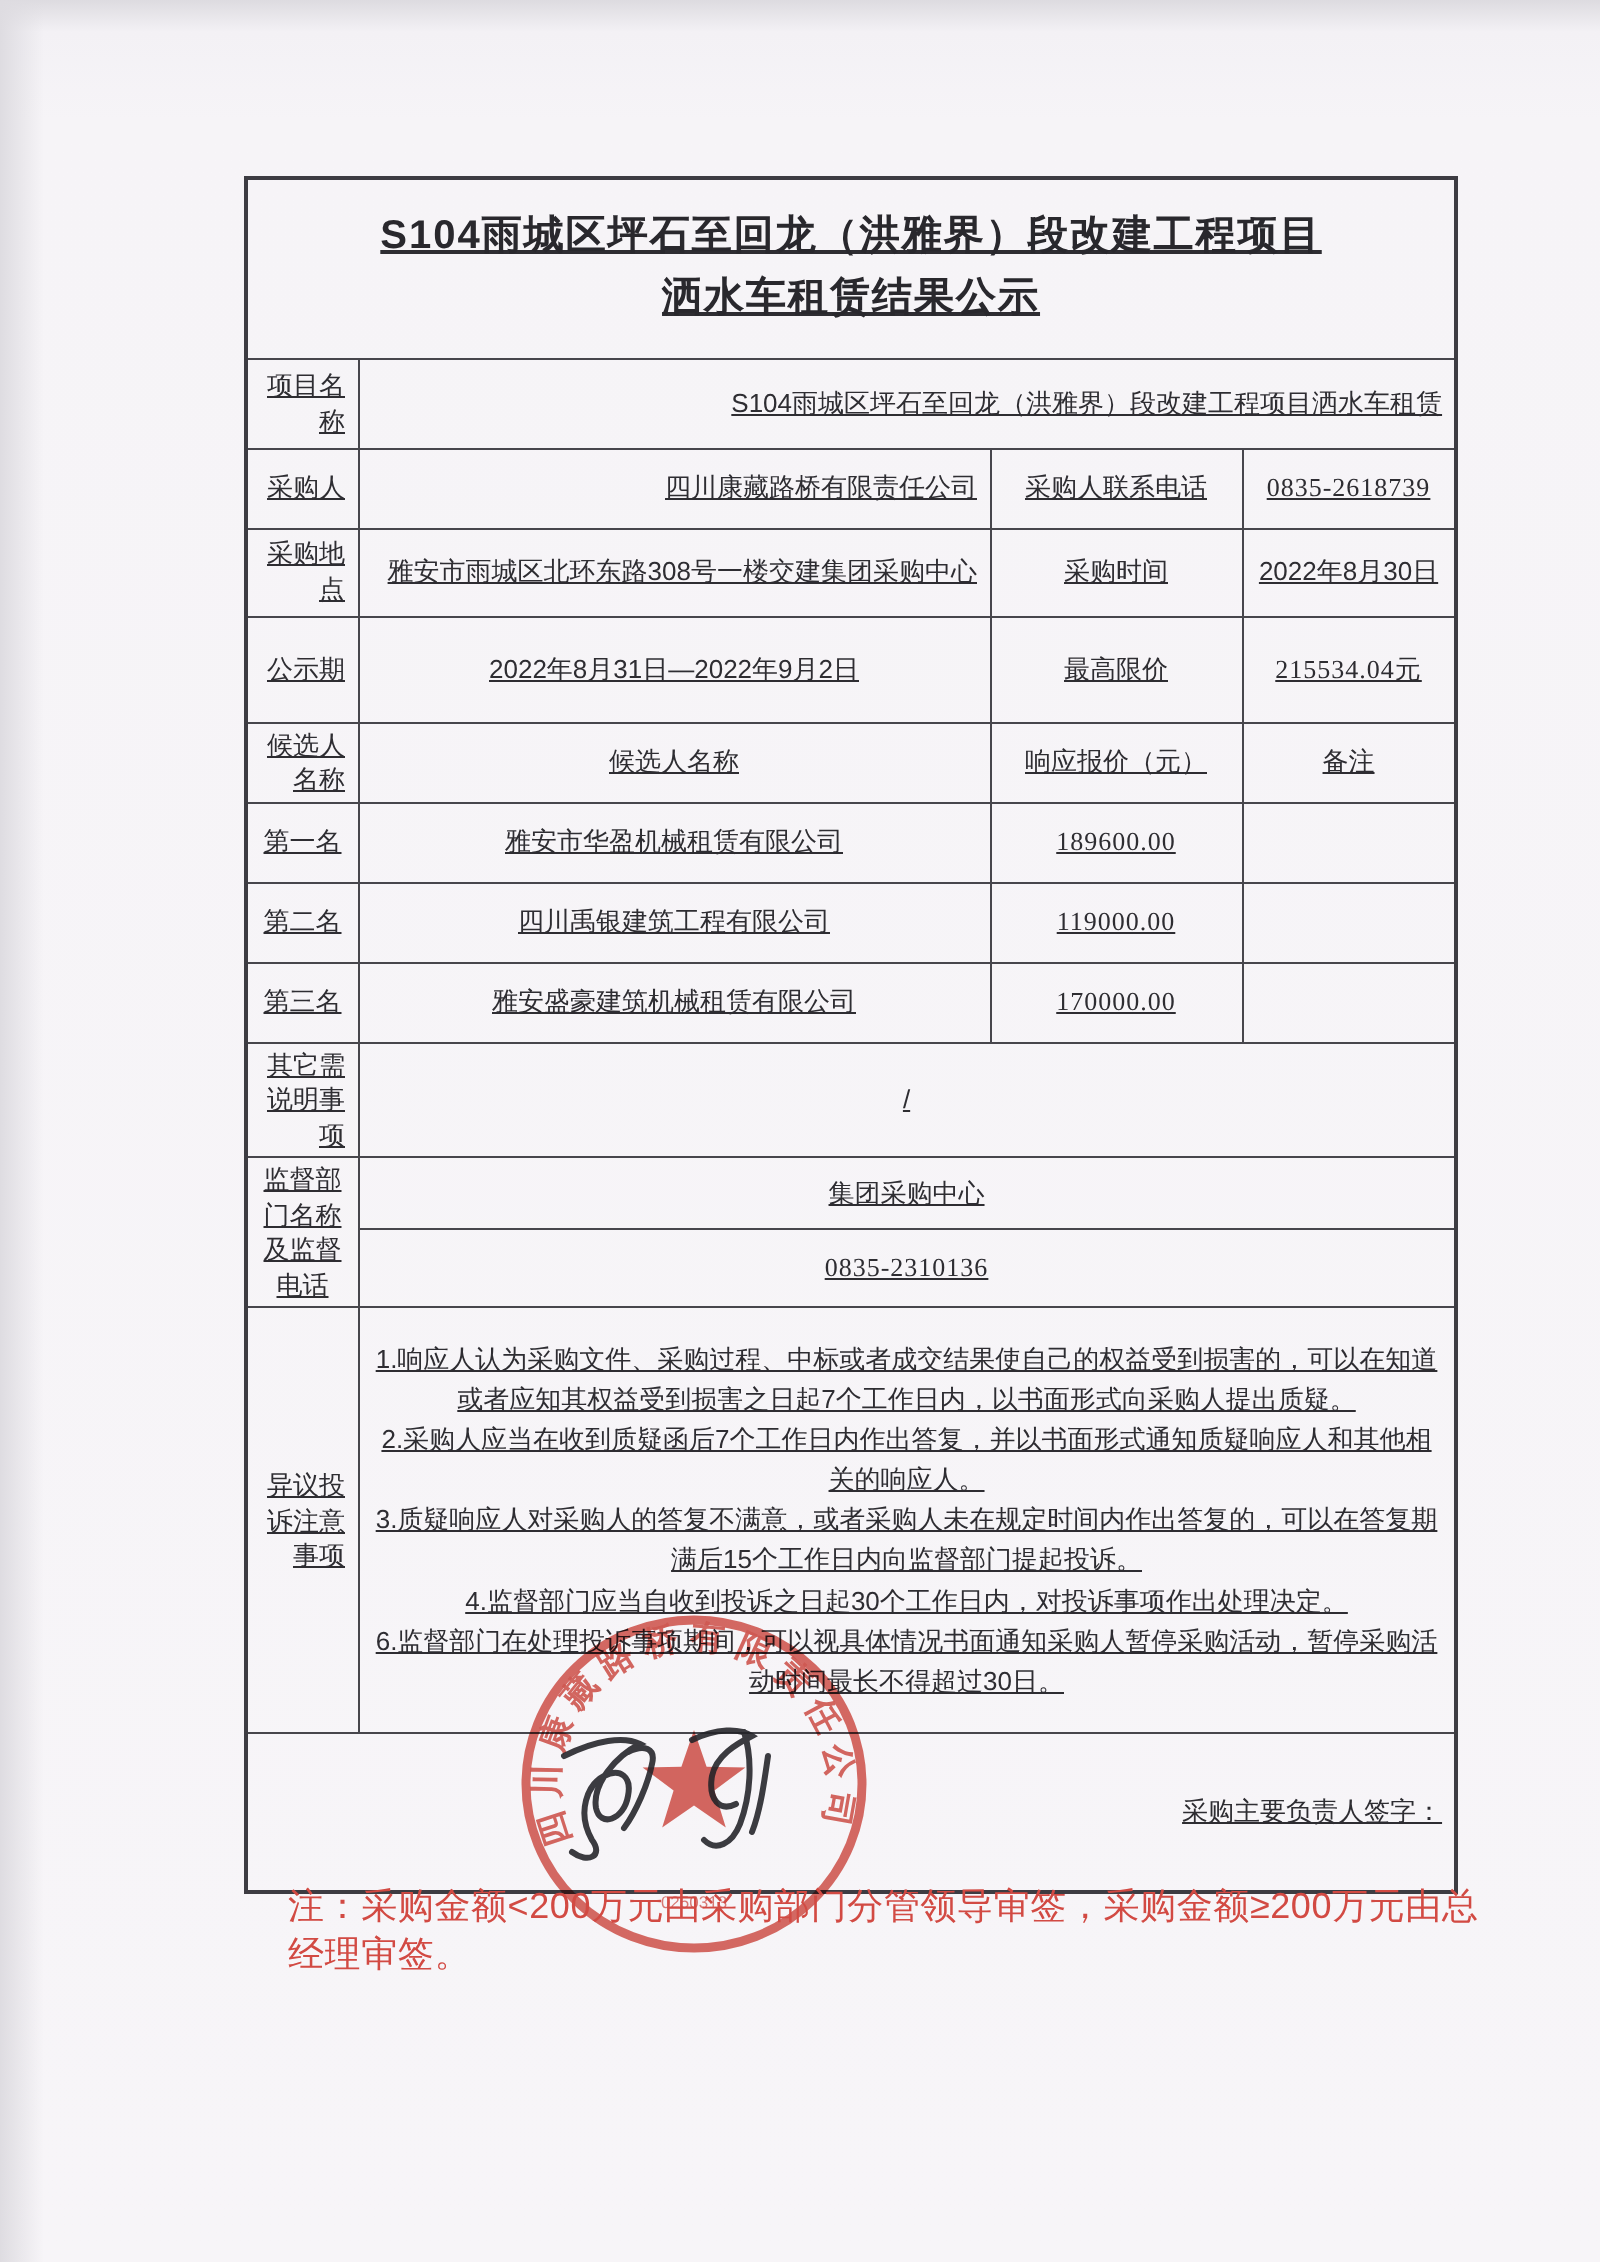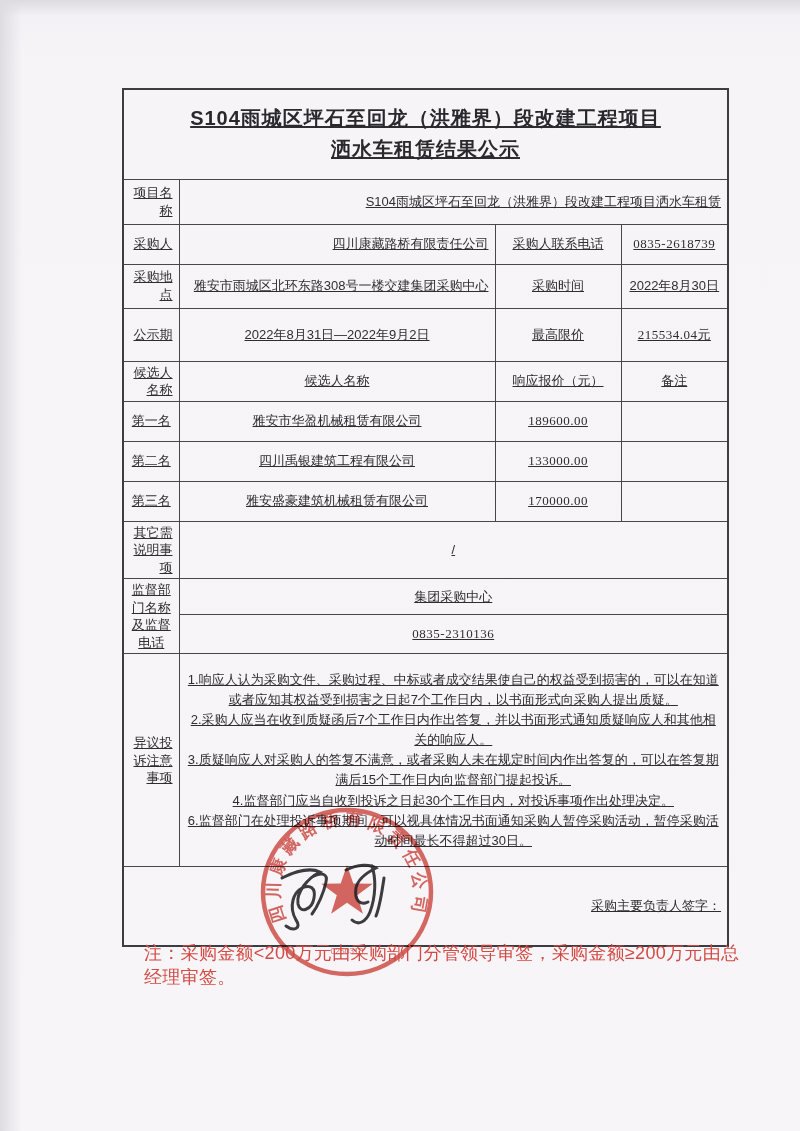--- a/index.html
+++ b/index.html
@@ -149,21 +149,21 @@
 
     <tr style="height:40px">
       <td class="lbl-center">第一名</td>
       <td class="val-center">雅安市华盈机械租赁有限公司</td>
       <td class="val-center num">189600.00</td>
       <td class="val-center"></td>
     </tr>
     <tr style="height:40px">
       <td class="lbl-center">第二名</td>
       <td class="val-center">四川禹银建筑工程有限公司</td>
-      <td class="val-center num">133000.00</td>
+      <td class="val-center num">119000.00</td>
       <td class="val-center"></td>
     </tr>
     <tr style="height:40px">
       <td class="lbl-center">第三名</td>
       <td class="val-center">雅安盛豪建筑机械租赁有限公司</td>
       <td class="val-center num">170000.00</td>
       <td class="val-center"></td>
     </tr>
 
     <tr style="height:49px">

